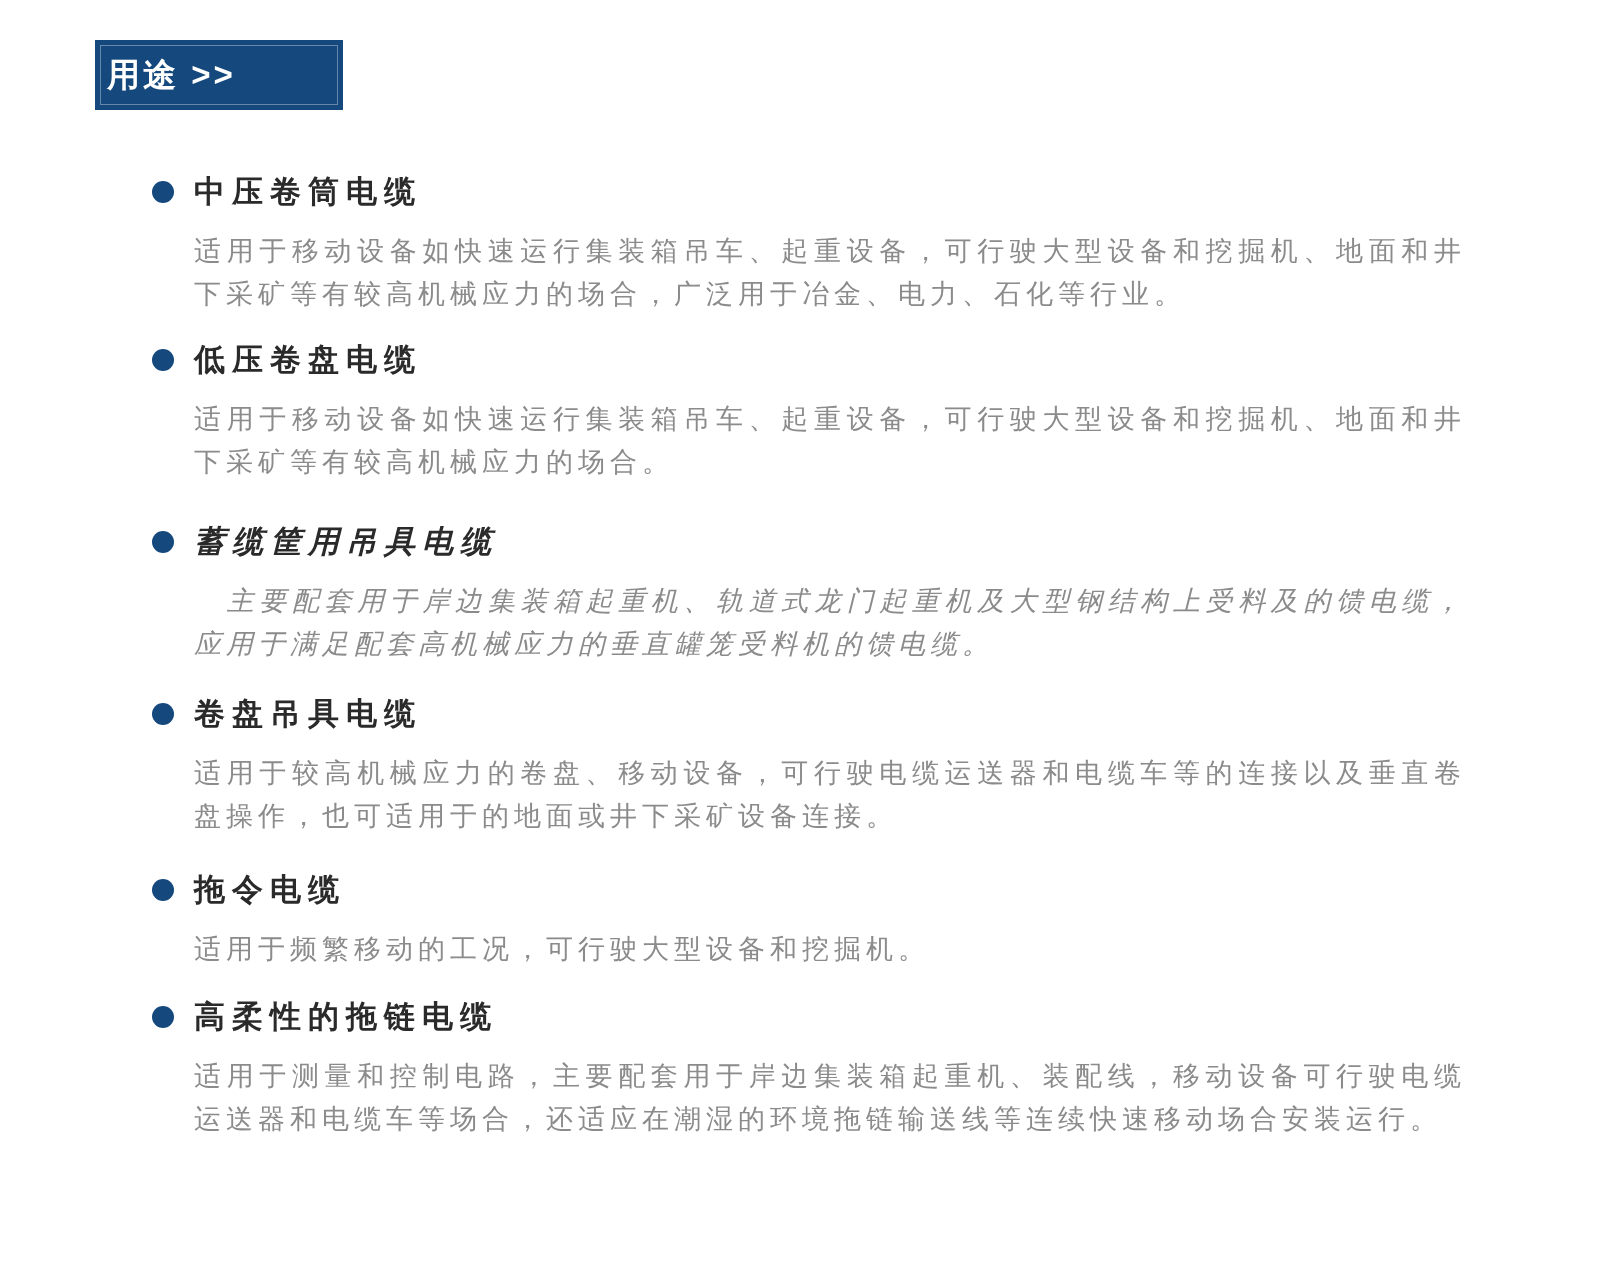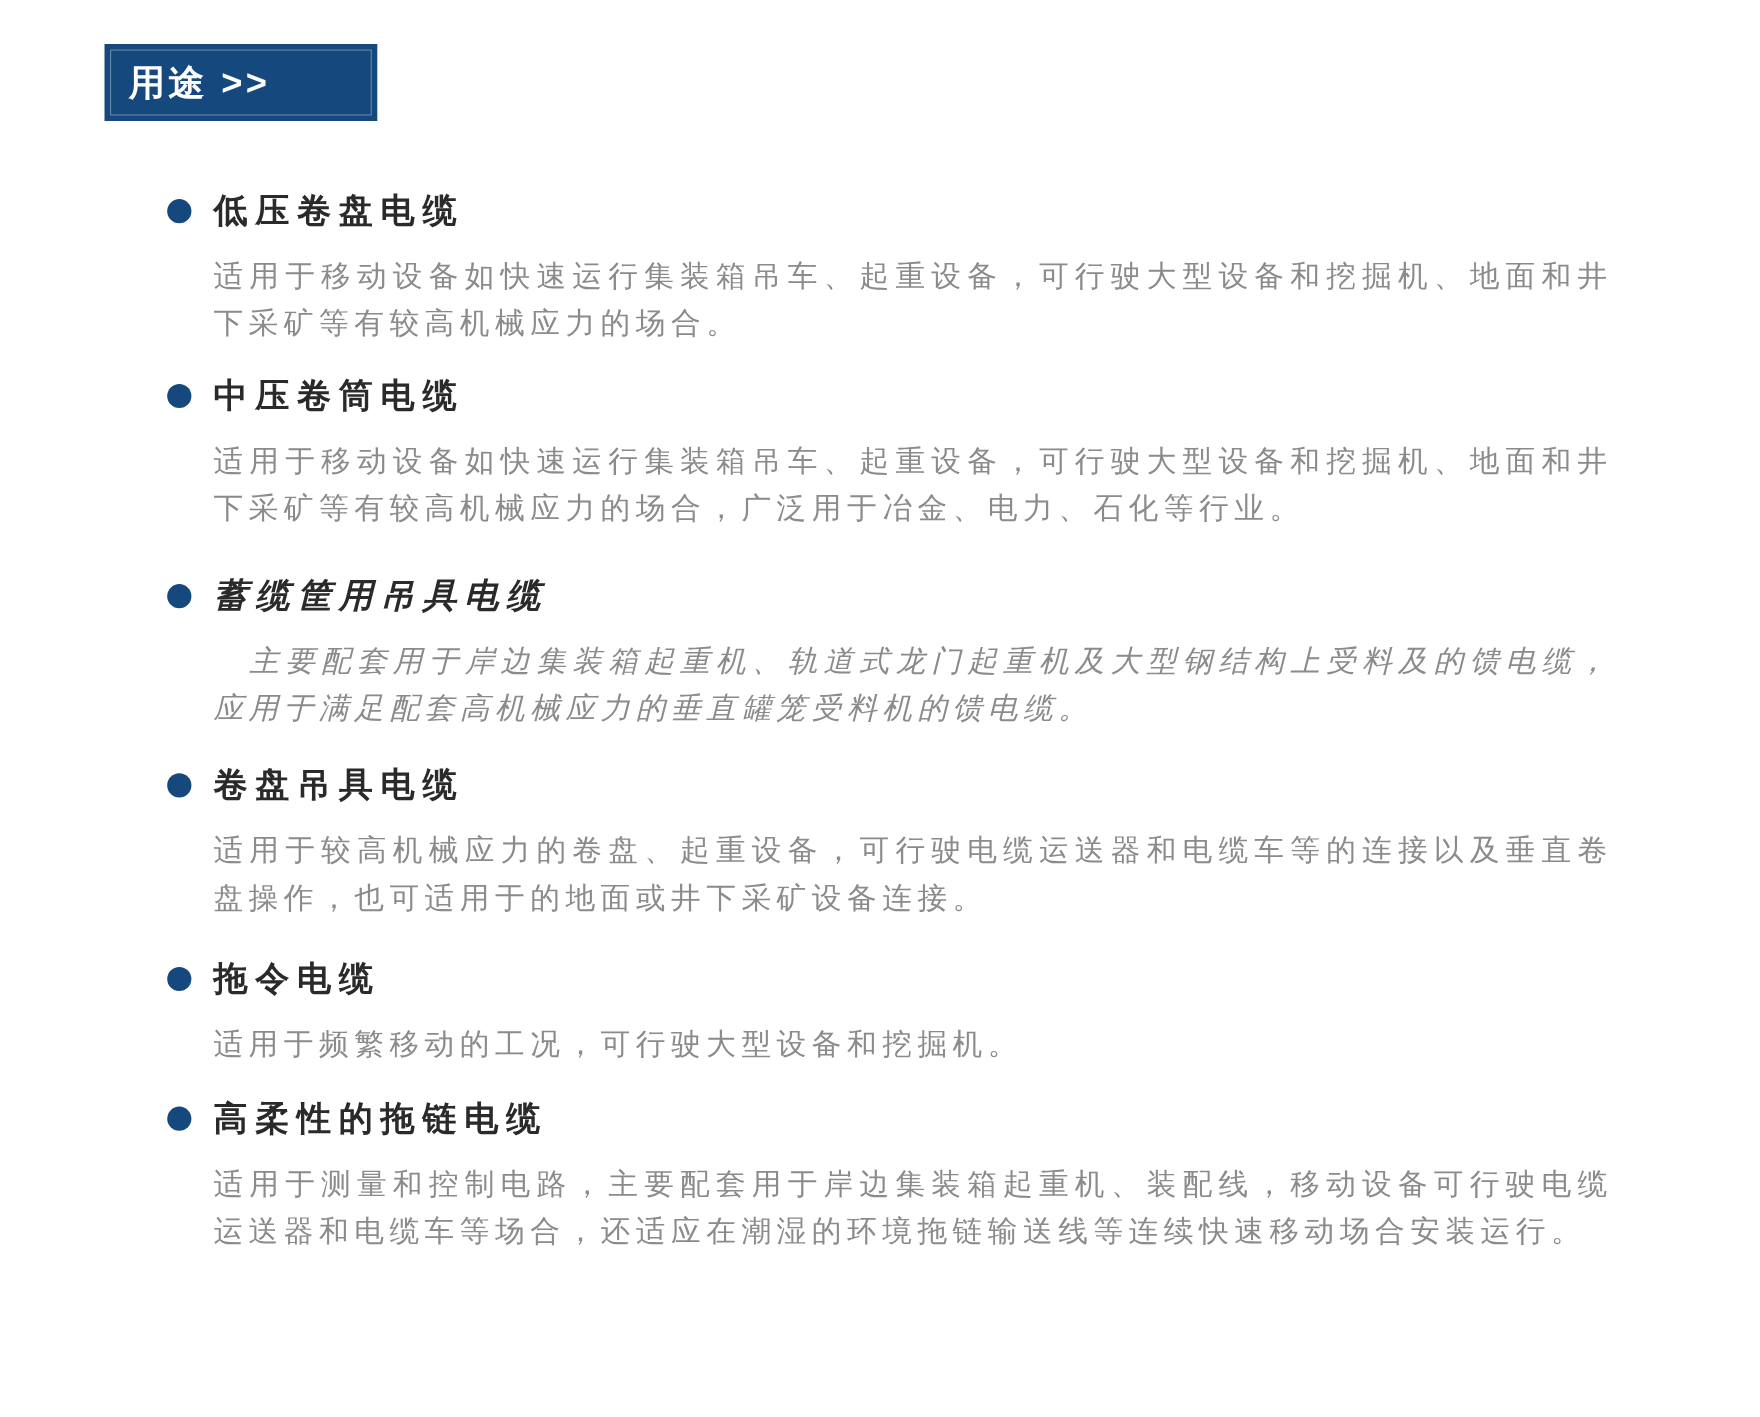--- a/index.html
+++ b/index.html
@@ -36,21 +36,21 @@
     left: 5px; top: 5px; right: 5px; bottom: 5px;
     border: 1px solid rgba(255,255,255,0.35);
     pointer-events: none;
   }
   .title-text {
     position: relative;
     color: #ffffff;
     font-size: 33px;
     font-weight: 600;
     letter-spacing: 3px;
-    padding-left: 22px;
+    padding-left: 12px;
     white-space: nowrap;
   }
   
   .sections {
     position: absolute;
     left: 152px;
     top: 110px;
     width: 1320px;
   }
   .usage-section { margin-top: 44px; }
@@ -97,47 +97,47 @@
 
 <div class="page">
   <div class="title-box">
     <div class="title-box-inner"></div>
     <span class="title-text">用途 &gt;&gt;</span>
   </div>
   <div class="sections" id="sections">
   <section class="usage-section">
     <div class="section-heading">
       <span class="bullet"></span>
-      <h2 class="heading-text">低压卷盘电缆</h2>
+      <h2 class="heading-text">中压卷筒电缆</h2>
     </div>
-    <p class="section-body">适用于移动设备如快速运行集装箱吊车、起重设备，可行驶大型设备和挖掘机、地面和井下采矿等有较高机械应力的场合。</p>
+    <p class="section-body"> 适用于移动设备如快速运行集装箱吊车、起重设备，可行驶大型设备和挖掘机、地面和井下采矿等有较高机械应力的场合，广泛用于冶金、电力、石化等行业。</p>
   </section>
 
   <section class="usage-section">
     <div class="section-heading">
       <span class="bullet"></span>
-      <h2 class="heading-text">中压卷筒电缆</h2>
+      <h2 class="heading-text">低压卷盘电缆</h2>
     </div>
-    <p class="section-body"> 适用于移动设备如快速运行集装箱吊车、起重设备，可行驶大型设备和挖掘机、地面和井下采矿等有较高机械应力的场合，广泛用于冶金、电力、石化等行业。</p>
+    <p class="section-body">适用于移动设备如快速运行集装箱吊车、起重设备，可行驶大型设备和挖掘机、地面和井下采矿等有较高机械应力的场合。</p>
   </section>
 
   <section class="usage-section">
     <div class="section-heading">
       <span class="bullet"></span>
       <h2 class="heading-text">蓄缆筐用吊具电缆</h2>
     </div>
     <p class="section-body">　主要配套用于岸边集装箱起重机、轨道式龙门起重机及大型钢结构上受料及的馈电缆，应用于满足配套高机械应力的垂直罐笼受料机的馈电缆。</p>
   </section>
 
   <section class="usage-section">
     <div class="section-heading">
       <span class="bullet"></span>
       <h2 class="heading-text">卷盘吊具电缆</h2>
     </div>
-    <p class="section-body">适用于较高机械应力的卷盘、起重设备，可行驶电缆运送器和电缆车等的连接以及垂直卷盘操作，也可适用于的地面或井下采矿设备连接。</p>
+    <p class="section-body">适用于较高机械应力的卷盘、移动设备，可行驶电缆运送器和电缆车等的连接以及垂直卷盘操作，也可适用于的地面或井下采矿设备连接。</p>
   </section>
 
   <section class="usage-section">
     <div class="section-heading">
       <span class="bullet"></span>
       <h2 class="heading-text">拖令电缆</h2>
     </div>
     <p class="section-body">适用于频繁移动的工况，可行驶大型设备和挖掘机。</p>
   </section>
 

